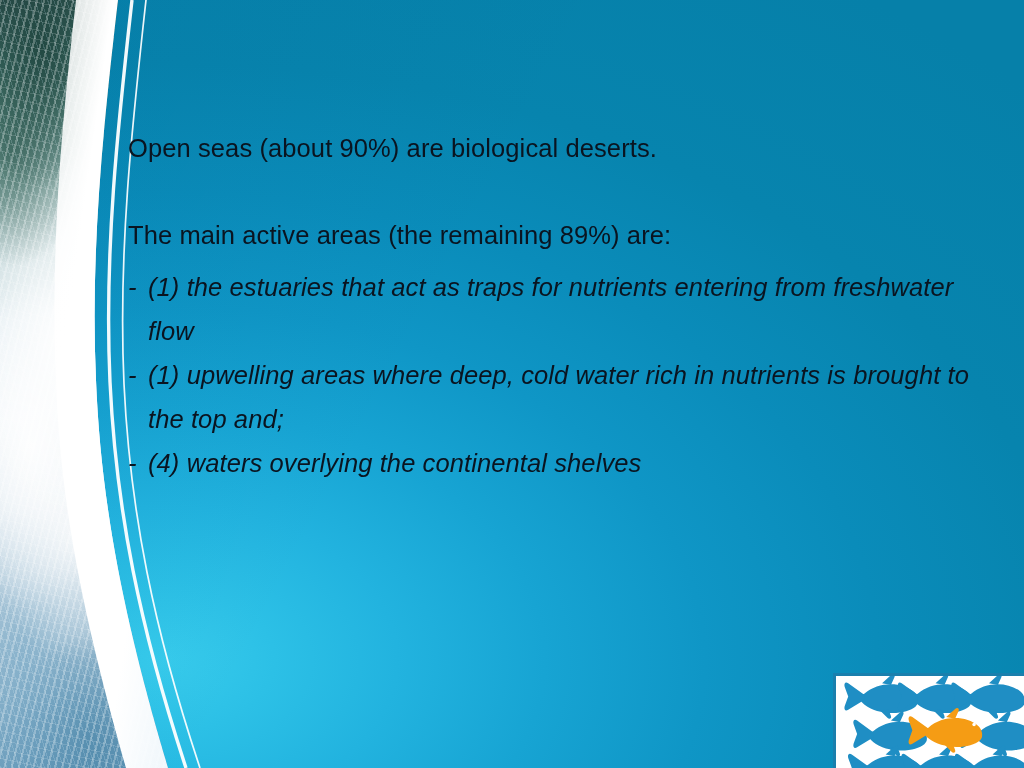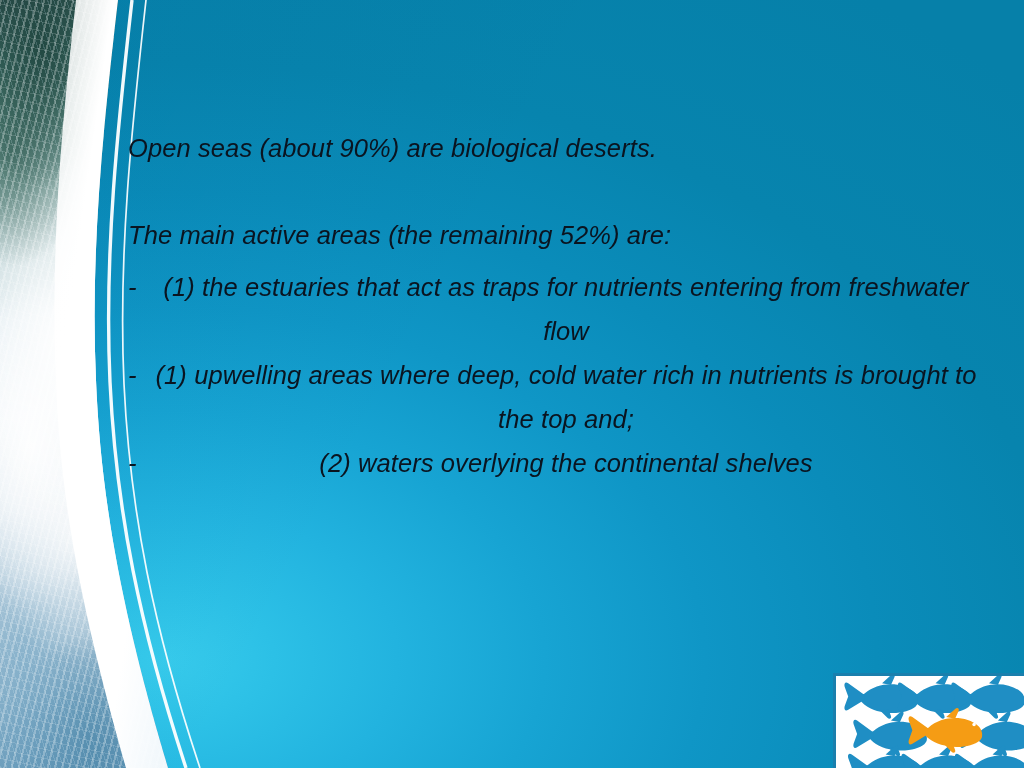--- a/index.html
+++ b/index.html
@@ -97,21 +97,20 @@
   }
   .accent-curve path { fill:none; }
 
   
   .text-block {
     position:absolute;
     left:128px; top:132px;
     width:856px;
   }
   .para {
-    font-style:italic;
     font-size:25.5px;
     line-height:1.30;
     color:#0a1420;
     letter-spacing:.1px;
     white-space:pre-wrap;
   }
   .lead { margin-bottom:54px; }
   .intro { margin-bottom:14px; }
 
   .bullet {
@@ -124,21 +123,20 @@
     letter-spacing:.1px;
   }
   .bullet .dash {
     flex:0 0 auto;
     width:20px;
     text-align:left;
   }
   .bullet .btext {
     flex:1 1 auto;
     white-space:pre-wrap;
-    text-align:center;
   }
 
   
   .logo-card {
     position:absolute;
     left:833px; top:673px;
     width:191px; height:95px;
     background:#ffffff;
     border:3px solid #1a7fad;
     border-right:none;
@@ -163,35 +161,35 @@
   <div class="wave-swash"></div>
 
   <svg class="accent-curve" viewBox="0 0 230 768" preserveAspectRatio="none">
     <path d="M132,0 C118,124 104,252 110,382 C116,510 140,628 186,768" stroke="#ffffff" stroke-width="3.4" opacity="0.95"></path>
     <path d="M146,0 C132,126 118,254 124,384 C130,512 154,630 200,768" stroke="#ffffff" stroke-width="1.7" opacity="0.92"></path>
   </svg>
 
   <div class="text-block">
 
     <div class="para lead">Open seas (about 90%) are biological deserts.</div>
-    <div class="para intro">The main active areas (the remaining 52%) are:</div>
+    <div class="para intro">The main active areas (the remaining 89%) are:</div>
 
     <div class="bullet">
       <span class="dash">-</span>
       <span class="btext">(1) the estuaries that act as traps for nutrients entering from freshwater flow</span>
     </div>
 
     <div class="bullet">
       <span class="dash">-</span>
       <span class="btext">(1) upwelling areas where deep, cold water rich in nutrients is brought to the top and;</span>
     </div>
 
     <div class="bullet">
       <span class="dash">-</span>
-      <span class="btext">(2) waters overlying the continental shelves</span>
+      <span class="btext">(4) waters overlying the continental shelves</span>
     </div>
 
   </div>
 
   <div class="logo-card">
     <svg viewBox="0 0 191 95">
       <defs>
 
         <g id="fish">
           <path d="M10,0 C26,-14 52,-14 66,-2 C70,2 71,7 70,11

